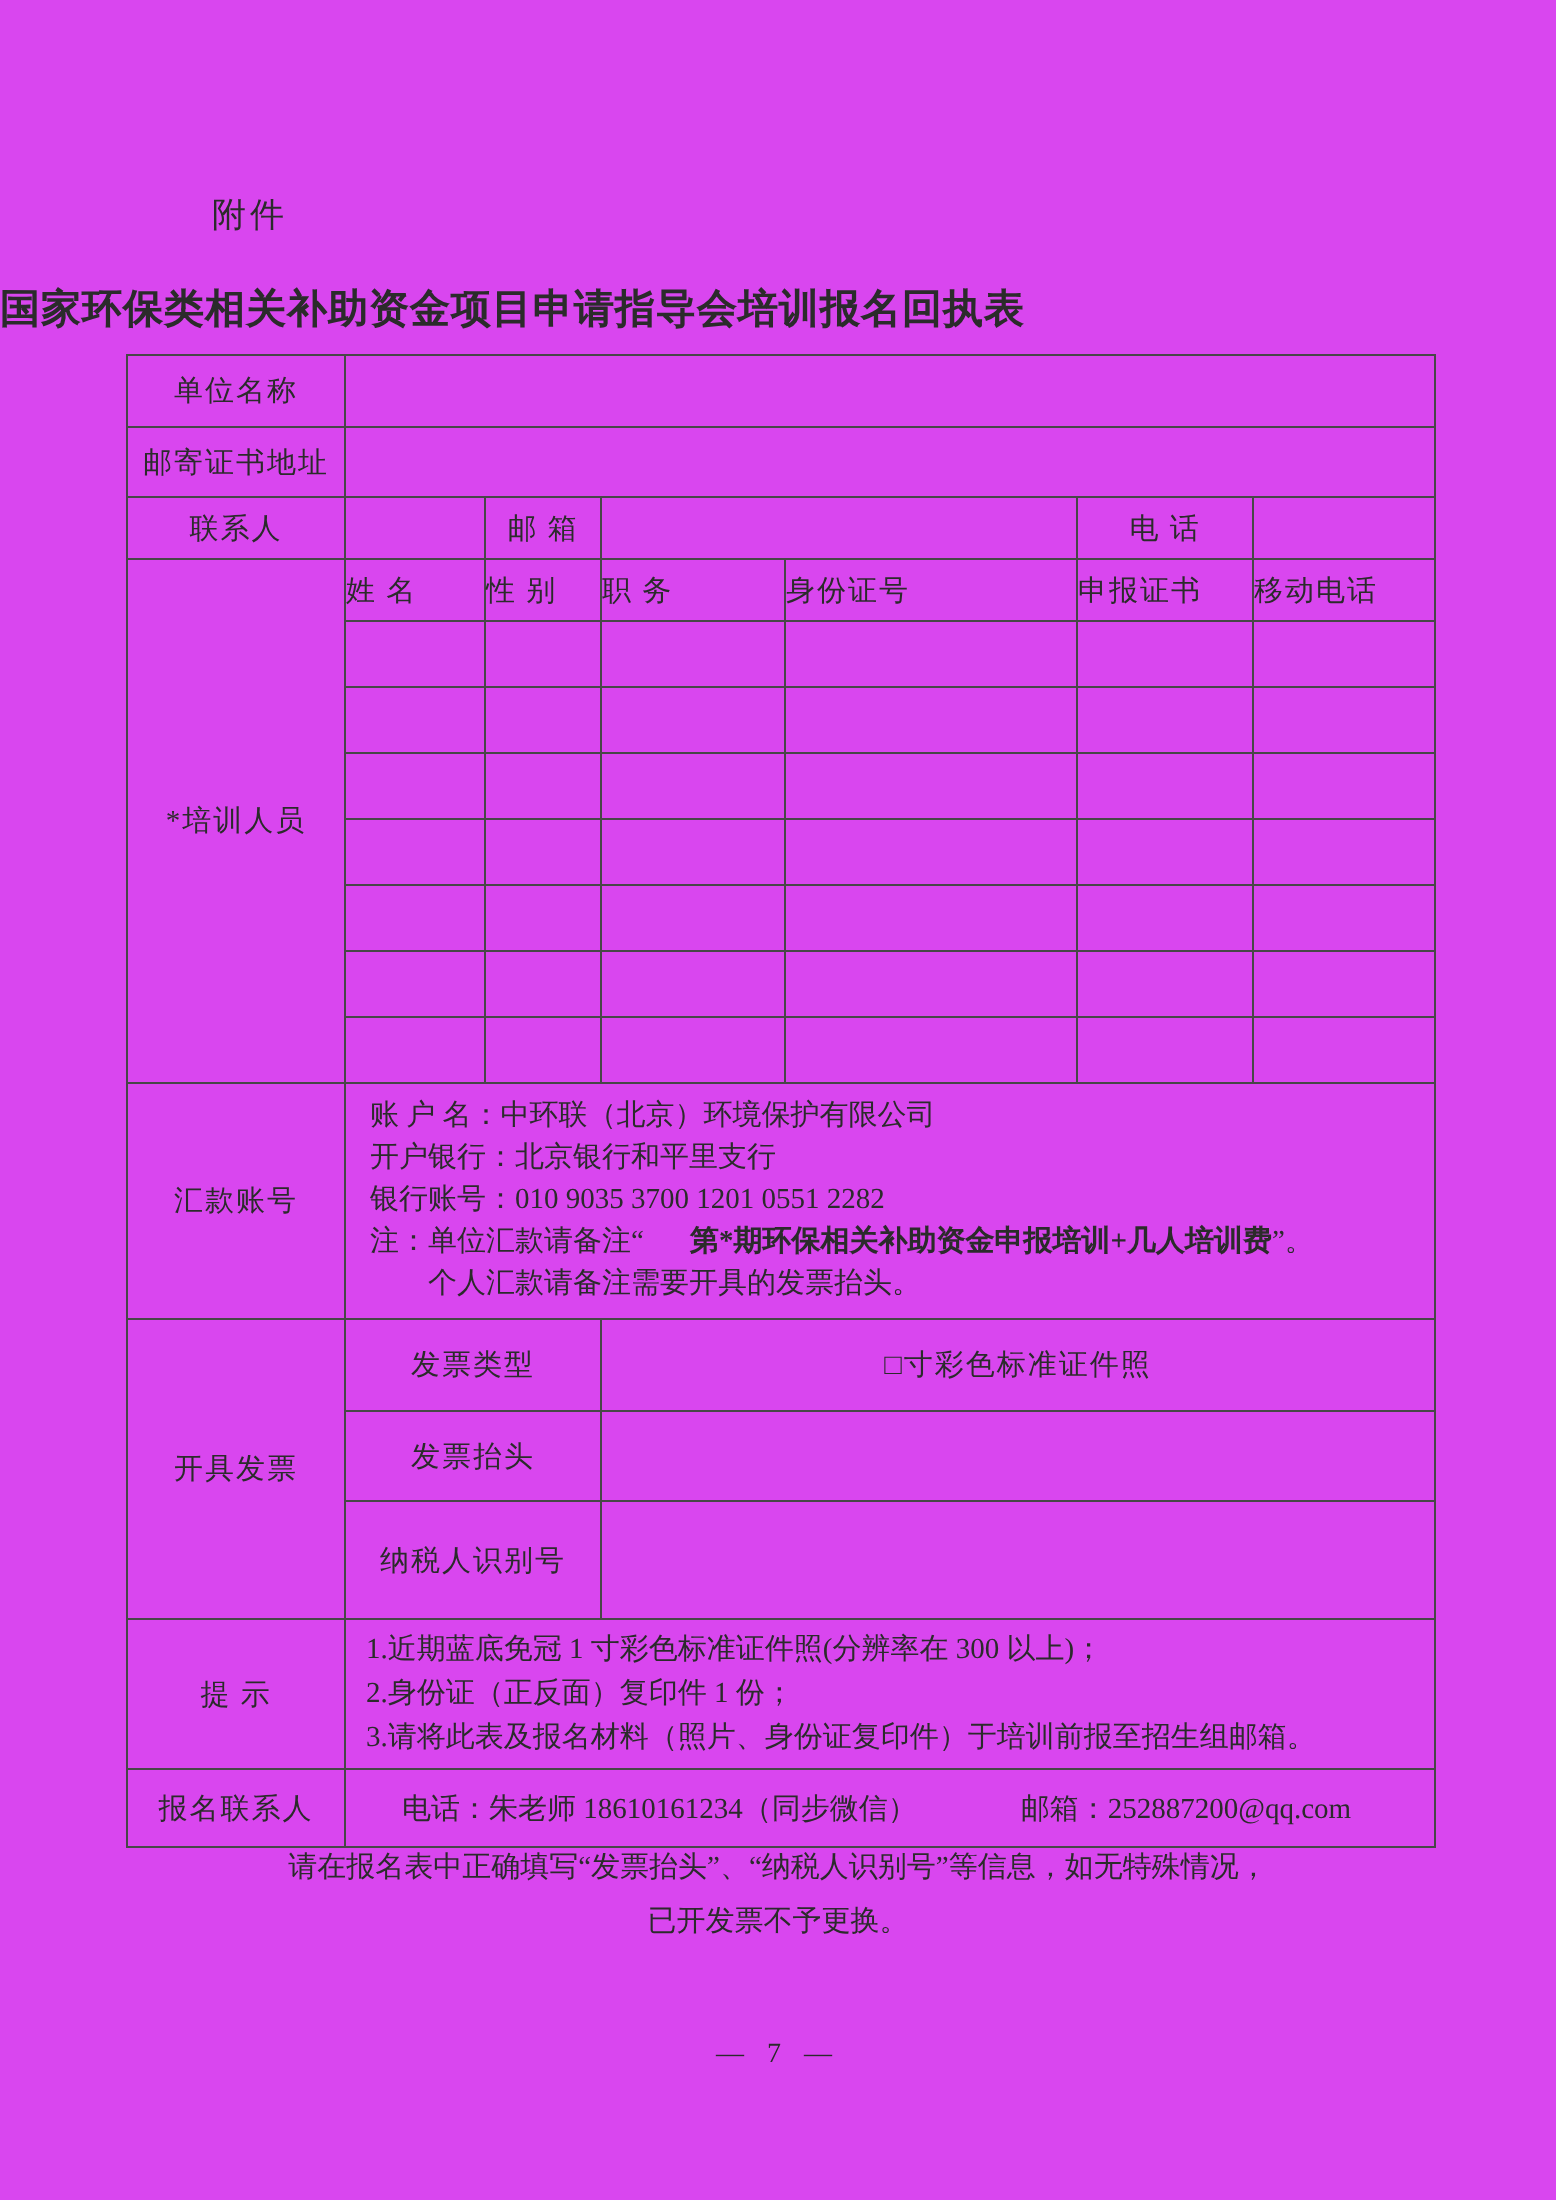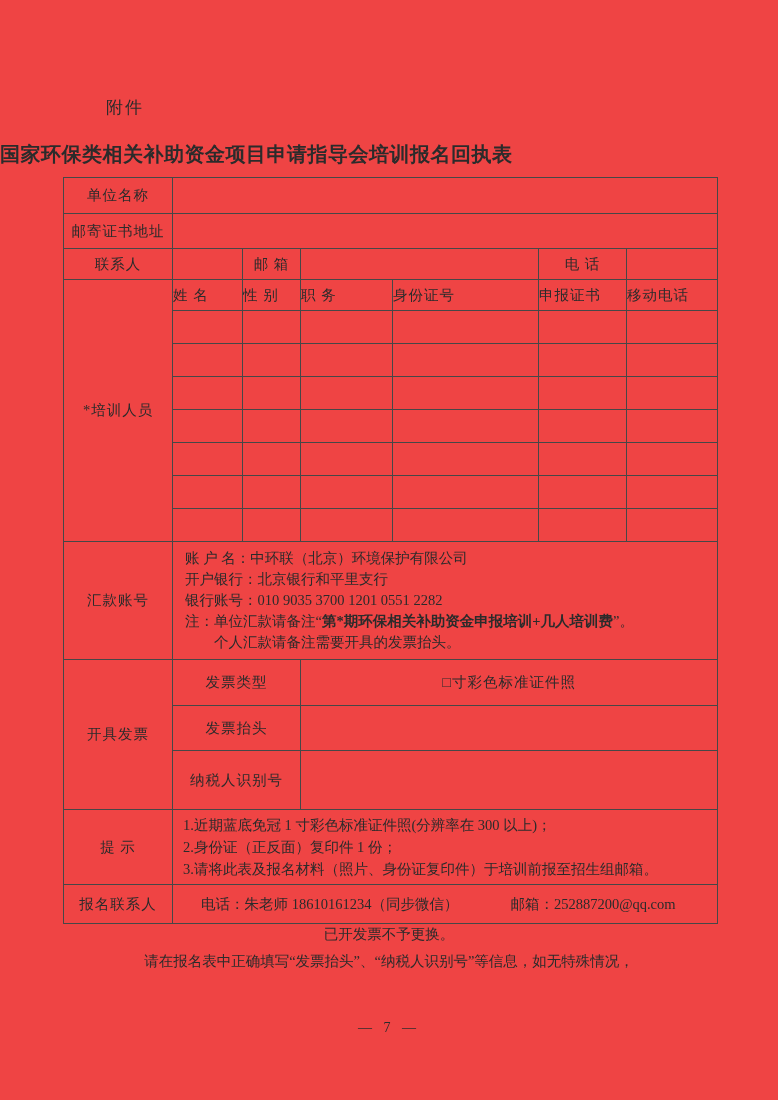--- a/index.html
+++ b/index.html
@@ -3,21 +3,21 @@
 <meta charset="utf-8">
 <style>
   * { margin: 0; padding: 0; box-sizing: border-box; }
   html, body { background: #e9e9e9; }
   body { font-family: "Liberation Serif", "DejaVu Serif", serif; }
 
   .page {
     position: relative;
     width: 778px;
     height: 1100px;
-    background: #ef4444;
+    background: #d946ef;
     margin: 0 auto;
     overflow: hidden;
     color: #2b2b2b;
   }
 
   .attachment {
     position: absolute;
     left: 106px;
     top: 96px;
     font-size: 17px;
@@ -70,21 +70,21 @@
   tr.r-invtitle { height: 45px; }
   tr.r-taxid    { height: 59px; }
   tr.r-tips     { height: 71px; }
   tr.r-regcon   { height: 39px; }
 
   .remit-body {
     padding: 6px 8px 6px 12px;
     line-height: 21px;
   }
   .remit-line2 { padding-left: 29px; }
-  .bold { font-weight: bold; }
+  .bold { font-weight: bold; margin-left: 23px; }
 
   .inv-value { text-align: center; letter-spacing: 1px; }
 
   .tips-body { padding: 4px 6px 4px 10px; line-height: 22px; }
   .tips-body div { white-space: nowrap; }
 
   .regcon-body {
     padding-left: 28px;
     display: flex;
     align-items: center;
@@ -263,19 +263,19 @@
         <div class="regcon-body">
           <span>电话：朱老师 18610161234（同步微信）</span>
           <span>邮箱：252887200@qq.com</span>
         </div>
       </td>
     </tr>
   </tbody>
     </table>
 
   <div class="footer-note">
+    <div>请在报名表中正确填写“发票抬头”、“纳税人识别号”等信息，如无特殊情况，</div>
     <div>已开发票不予更换。</div>
-    <div>请在报名表中正确填写“发票抬头”、“纳税人识别号”等信息，如无特殊情况，</div>
   </div>
 
   <div class="page-number">— 7 —</div>
 
 </div>
 
 </body></html>

